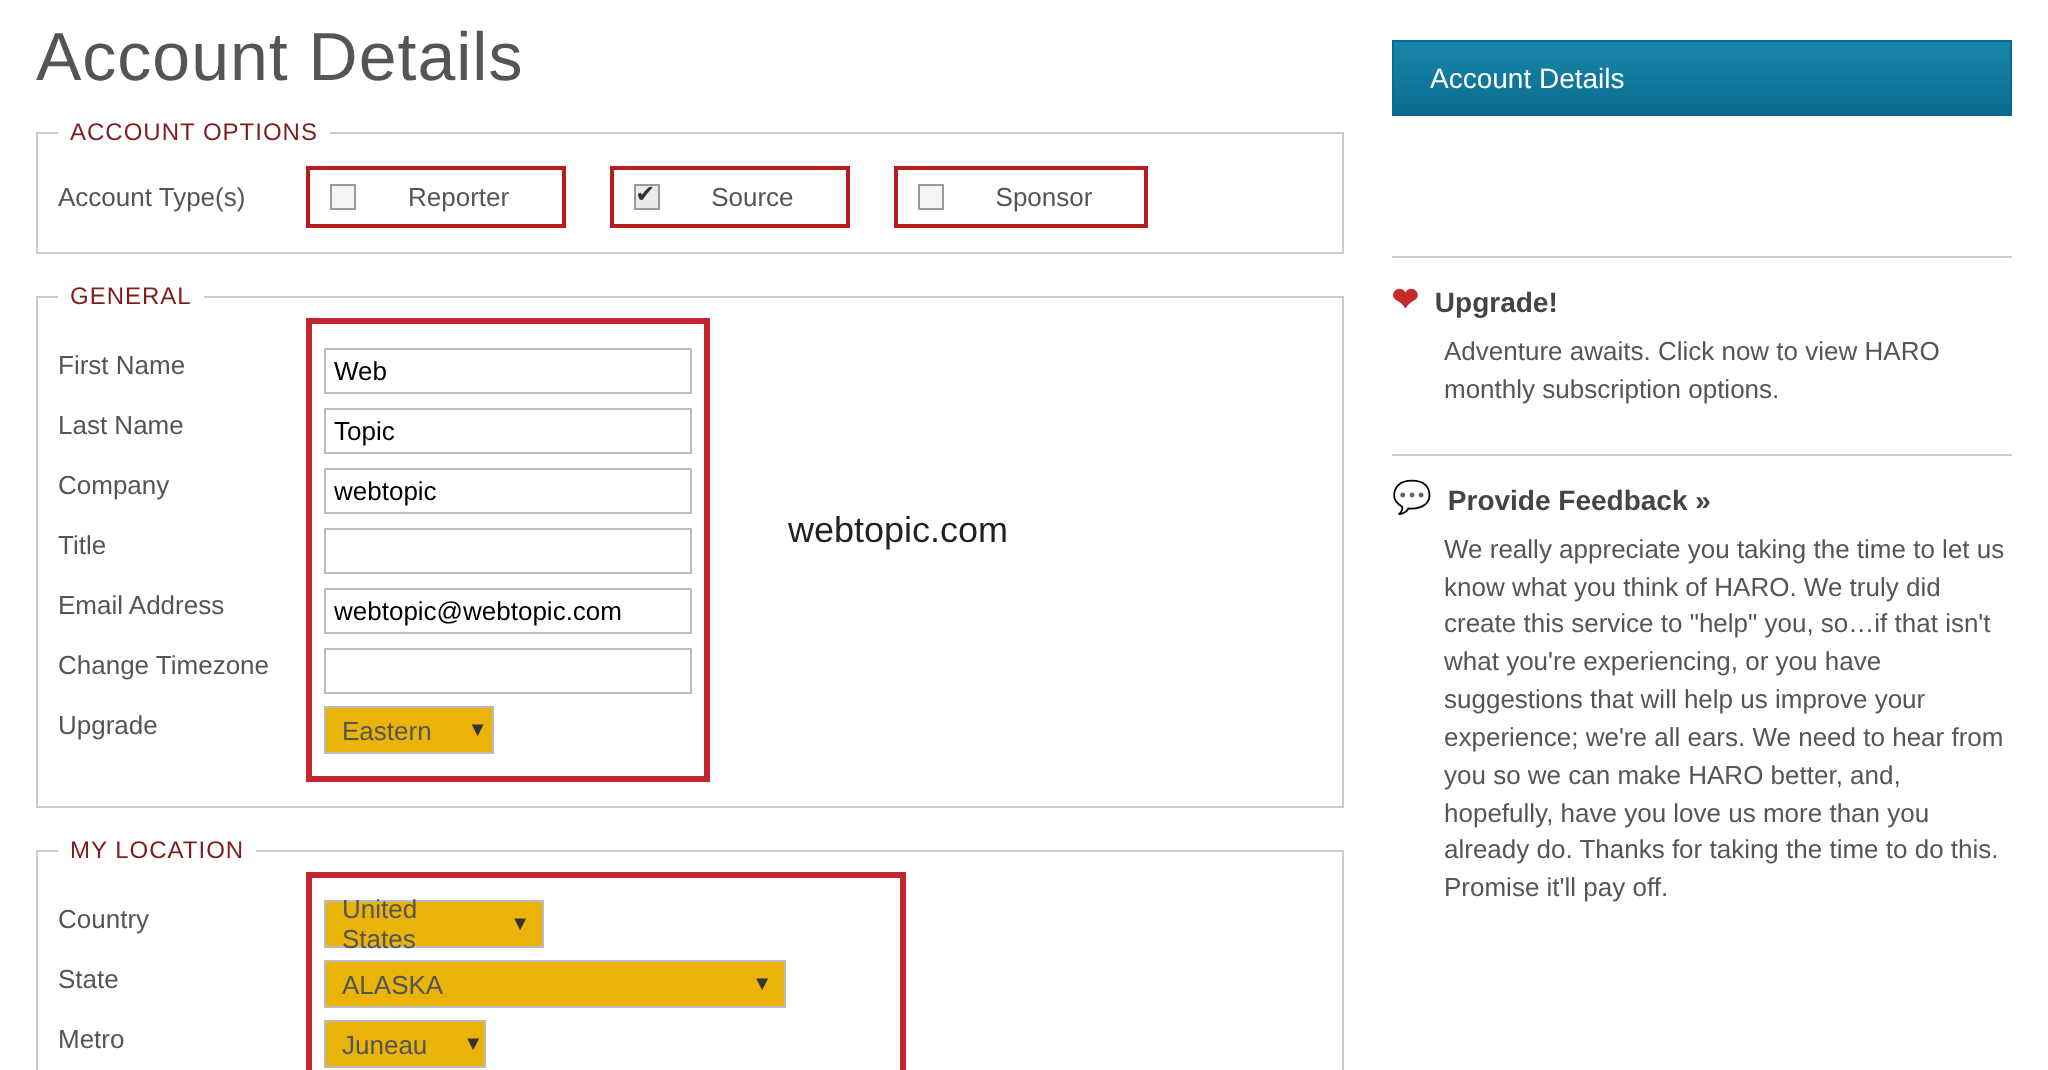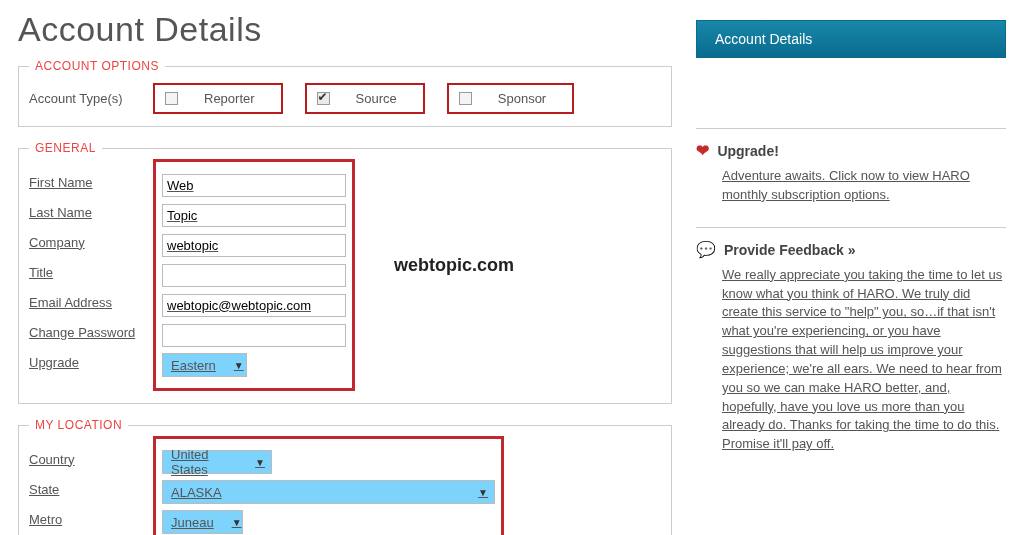--- a/index.html
+++ b/index.html
@@ -39,31 +39,30 @@
 
   fieldset {
     border: 1px solid #ccc;
     margin: 0 0 14px 0;
     padding: 10px 10px 12px 10px;
     position: relative;
   }
   legend {
     text-transform: uppercase;
     font-size: 12px;
-    color: #ef4444;
+    color: #7f1d1d;
     padding: 0 6px;
     letter-spacing: .5px;
   }
 
   .row {
     display: flex;
     align-items: center;
     margin: 4px 0;
     min-height: 26px;
-    text-decoration: underline;
   }
   .row label.k {
     width: 124px;
     color: #555;
     font-size: 13px;
   }
 
   .red-box {
     border: 2px solid #b91c1c;
     display: inline-flex;
@@ -89,21 +88,21 @@
     border: 3px solid #c1272d;
     padding: 6px 6px;
     display:inline-block;
     margin-top:-6px;
   }
 
   .general-right-note {
     position: absolute;
     left: 375px;
     top: 100px;
-    font-weight: 700;
+    font-weight: 400;
     font-size: 18px;
     color: #222;
   }
 
   .side-block {
     border-top: 1px solid #ccc;
     margin-top: 22px;
     padding-top: 14px;
   }
   .side-block h3 {
@@ -112,39 +111,38 @@
     margin: 0 0 8px 0;
     display:flex;
     align-items:center;
     gap:8px;
   }
   .side-block .body {
     padding-left: 26px;
     color: #555;
     line-height: 1.45;
     font-size: 13px;
-    text-decoration: underline;
   }
   .heart { color:#c62a2a; font-size:16px; line-height:1; }
   .bubble { color:#e0b000; font-size:16px; line-height:1; }
 
   .cb {
     width:13px; height:13px; border:1px solid #999; display:inline-block;
     background:#f4f4f4; position:relative;
   }
   .cb.checked { background:#eaeaea; }
   .cb.checked::after{
     content:"✔"; position:absolute; left:0; top:-3px;
     font-size:12px; color:#333;
   }
 
   .sel {
     display:inline-flex; align-items:center; justify-content:space-between;
     border:1px solid #bbb; height:24px; padding:0 6px 0 8px;
-    font-size:13px; background:#7dd3fc; gap:18px;
+    font-size:13px; background:#eab308; gap:18px;
   }
   .sel .arrow { font-size:10px; color:#333; }
 </style>
 </head>
 <body>
 
 <div class="page">
   <div class="main">
     <h1>Account Details</h1>
 
@@ -186,21 +184,21 @@
           <div class="row">
               <label class="k">Company</label>
             </div>
           <div class="row">
               <label class="k">Title</label>
             </div>
           <div class="row">
               <label class="k">Email Address</label>
             </div>
           <div class="row">
-              <label class="k">Change Password</label>
+              <label class="k">Change Timezone</label>
             </div>
           <div class="row">
               <label class="k">Upgrade</label>
             </div>
         </div>
 
         <div class="red-region">
           <div class="row">
               <input class="txt-160" type="text" value="Web" style="">
             </div>
@@ -246,21 +244,21 @@
         </div>
 
         <div class="red-region" style="min-width:300px">
           <div class="row">
             <span class="sel" style="width:110px">
               <span>United States</span>
               <span class="arrow">▼</span>
             </span>
           </div>
           <div class="row">
-            <span class="sel" style="width:333px">
+            <span class="sel" style="width:231px">
               <span>ALASKA</span>
               <span class="arrow">▼</span>
             </span>
           </div>
           <div class="row">
             <span class="sel" style="width:81px">
               <span>Juneau</span>
               <span class="arrow">▼</span>
             </span>
           </div>

